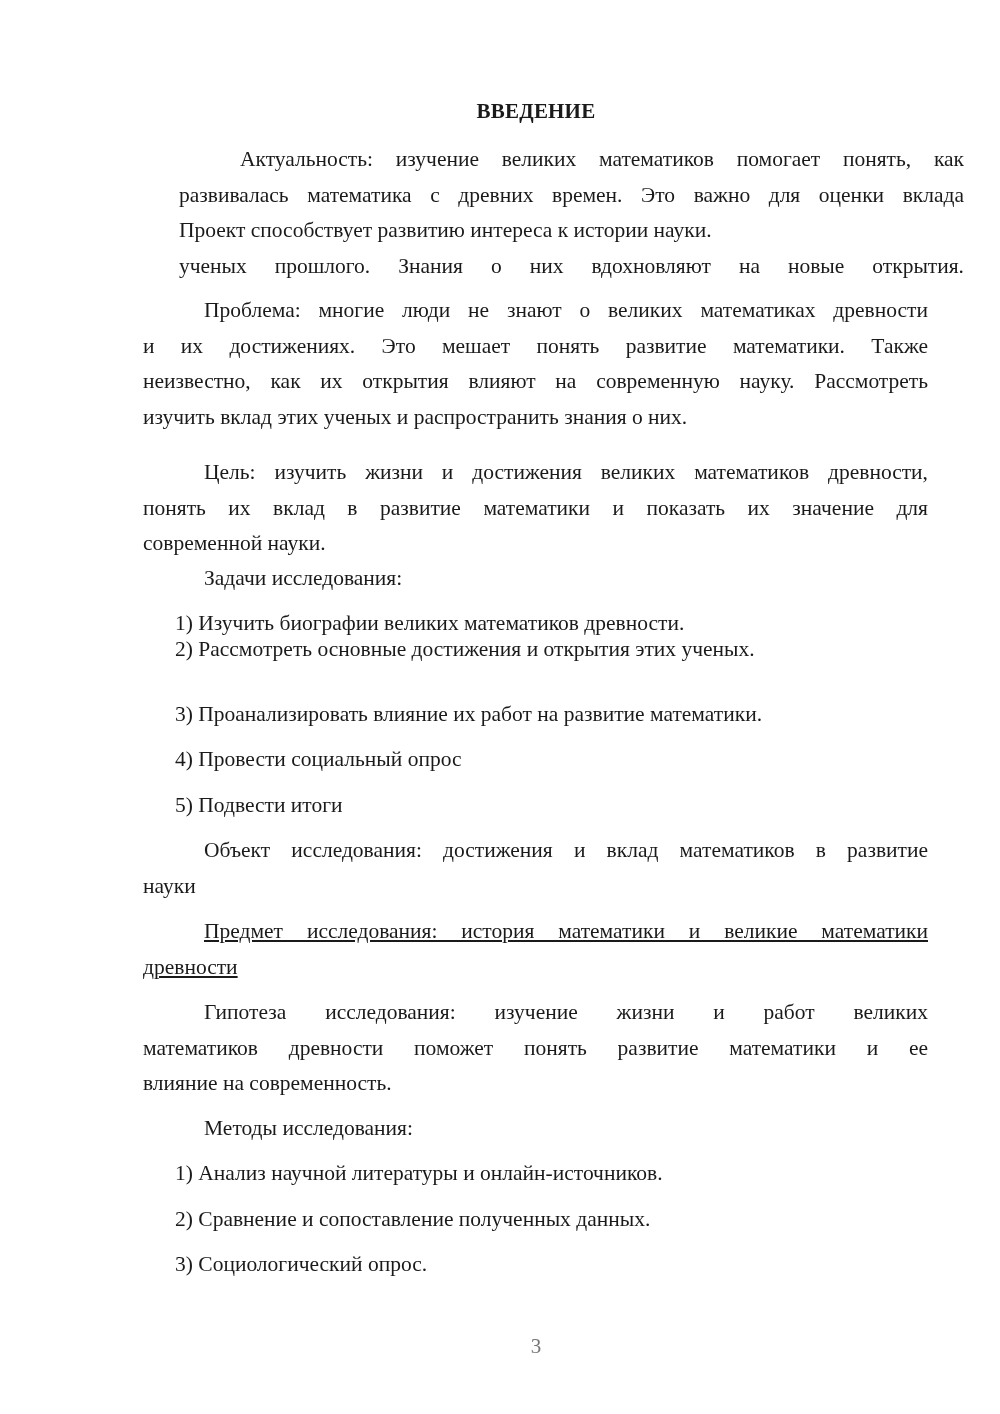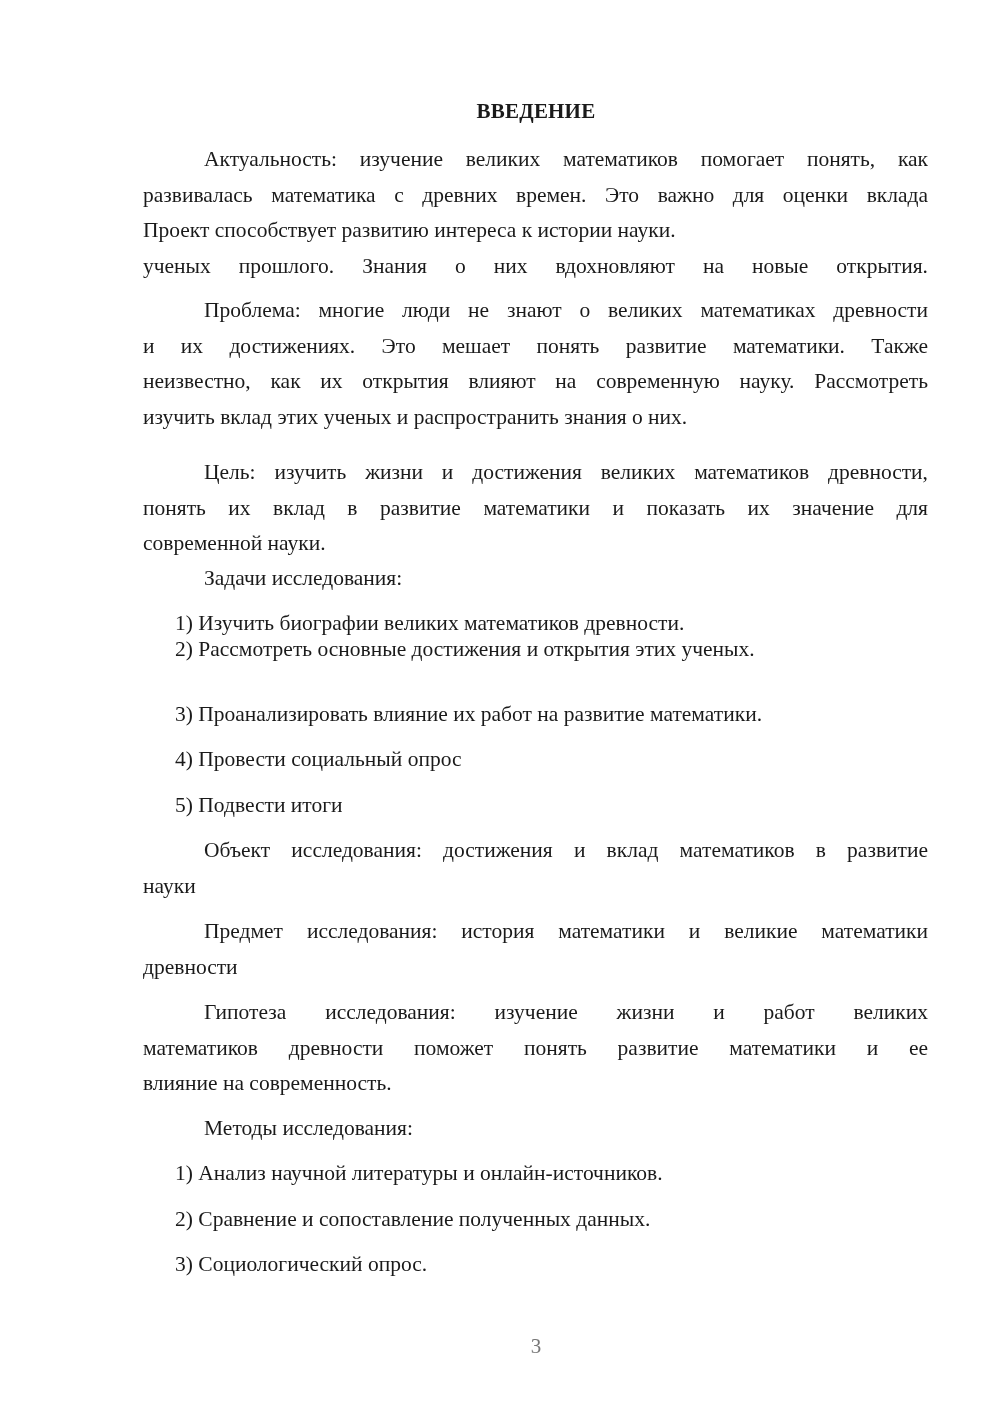--- a/index.html
+++ b/index.html
@@ -74,21 +74,21 @@
       color: #777777;
     }
   </style>
 </head>
 <body>
 
 <div class="page">
 
   <div class="title">ВВЕДЕНИЕ</div>
 
-  <div class="para" style="top:142px;">
+  <div class="para" style="top:142px;margin-left:36px;">
     <span class="ln first">Актуальность: изучение великих математиков помогает понять, как</span>
     <span class="ln rest">развивалась математика с древних времен. Это важно для оценки вклада</span>
     <span class="ln rest last">Проект способствует развитию интереса к истории науки.</span>
     <span class="ln rest">ученых прошлого. Знания о них вдохновляют на новые открытия.</span>
   </div>
 
   <div class="para" style="top:293px;">
     <span class="ln first">Проблема: многие люди не знают о великих математиках древности</span>
     <span class="ln rest">и их достижениях. Это мешает понять развитие математики. Также</span>
     <span class="ln rest">неизвестно, как их открытия влияют на современную науку. Рассмотреть</span>
@@ -106,21 +106,21 @@
   <div class="list-item" style="top:634px;">2) Рассмотреть основные достижения и открытия этих ученых.</div>
   <div class="list-item" style="top:699px;">3) Проанализировать влияние их работ на развитие математики.</div>
   <div class="list-item" style="top:744px;">4) Провести социальный опрос</div>
   <div class="list-item" style="top:790px;">5) Подвести итоги</div>
 
   <div class="para" style="top:833px;">
     <span class="ln first">Объект исследования: достижения и вклад математиков в развитие</span>
     <span class="ln rest last">науки</span>
   </div>
 
-  <div class="para" style="top:914px;">
+  <div class="para" style="top:914px;text-decoration:underline;">
     <span class="ln first">Предмет исследования: история математики и великие математики</span>
     <span class="ln rest last">древности</span>
   </div>
 
   <div class="para" style="top:995px;">
     <span class="ln first">Гипотеза исследования: изучение жизни и работ великих</span>
     <span class="ln rest">математиков древности поможет понять развитие математики и ее</span>
     <span class="ln rest last">влияние на современность.</span>
   </div>
 

